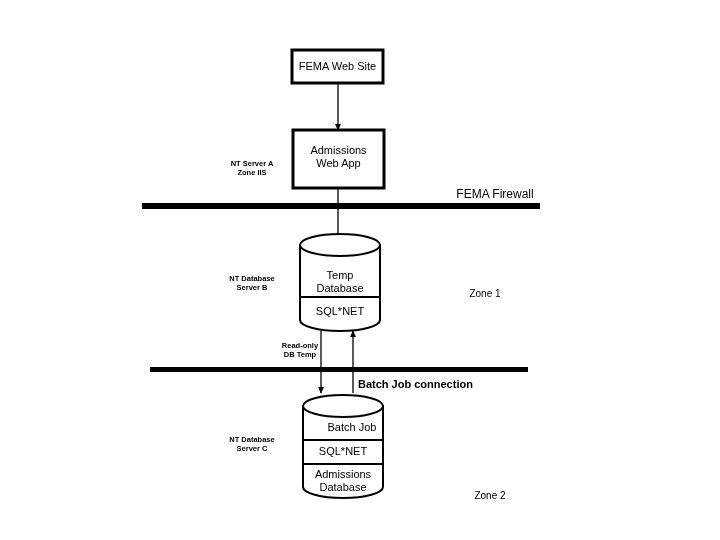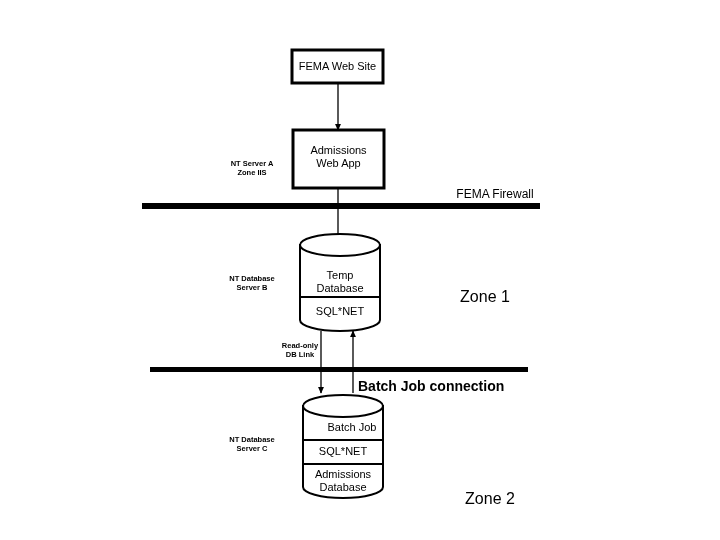--- a/index.html
+++ b/index.html
@@ -34,23 +34,23 @@
     line-height: 1.18;
     white-space: pre;
     color: #000;
   }
   
   .t-box   { font-size: 11px; }
   
   .t-cyl   { font-size: 11px; }
   
   .t-small { font-size: 7.5px; font-weight: bold; }
-  .t-zone  { font-size: 16px; }
+  .t-zone  { font-size: 10px; }
   .t-fw    { font-size: 12px; }
-  .t-bj    { font-size: 14px; font-weight: bold; }
+  .t-bj    { font-size: 11px; font-weight: bold; }
 </style>
 </head>
 <body>
 
 <div id="diagram-root">
 
   <svg class="canvas" viewBox="0 0 720 540">
     <defs>
       <marker id="arrowhead" markerWidth="8" markerHeight="8" refX="6.2" refY="3" orient="auto" markerUnits="userSpaceOnUse">
         <path d="M0,0 L7,3 L0,6 z" fill="#000000"></path>
@@ -104,21 +104,21 @@
 Database</div>
 
   <div class="lbl t-cyl" style="left:300px; top:305px; width:80px;">SQL*NET</div>
 
   <div class="lbl t-small" style="left:207px; top:275px; width:90px;">NT Database
 Server B</div>
 
   <div class="lbl t-zone" style="left:445px; top:288px; width:80px;">Zone 1</div>
 
   <div class="lbl t-small" style="left:262px; top:342px; width:76px;">Read-only
-DB Link</div>
+DB Temp</div>
 
   <div class="lbl t-bj" style="left:358px; top:378px; width:110px; text-align:left;">Batch Job connection</div>
 
   <div class="lbl t-cyl" style="left:303px; top:421px; width:98px;">Batch Job</div>
 
   <div class="lbl t-cyl" style="left:303px; top:445px; width:80px;">SQL*NET</div>
 
   <div class="lbl t-cyl" style="left:300px; top:468px; width:86px;">Admissions
 Database</div>
 

